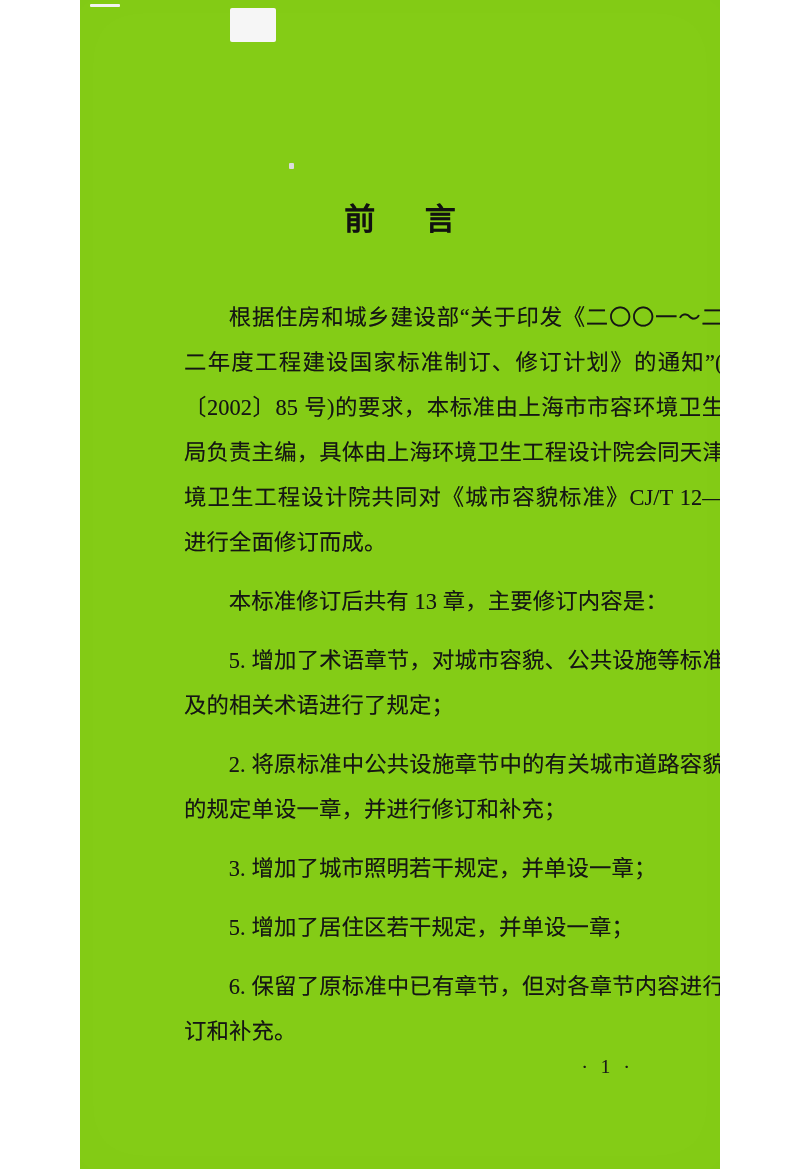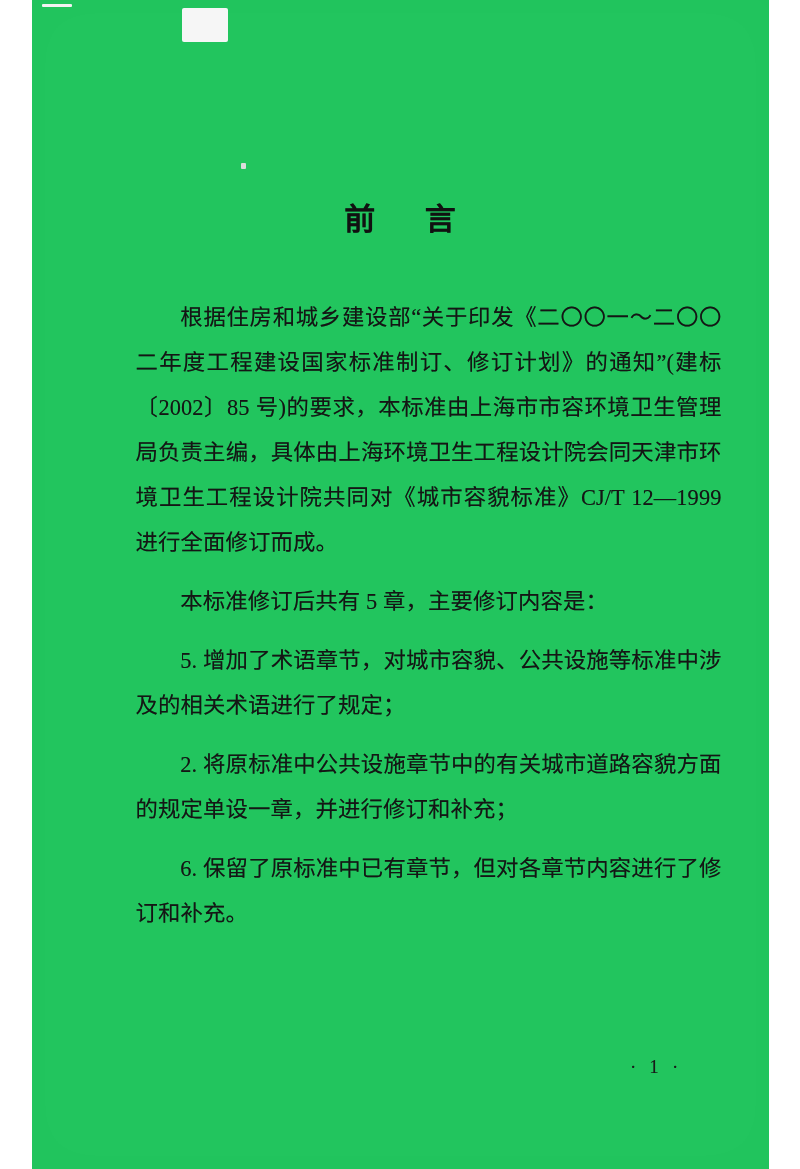--- a/index.html
+++ b/index.html
@@ -3,24 +3,24 @@
 <meta charset="utf-8">
 <title>前言</title>
 <style>
   html, body {
     margin: 0;
     padding: 0;
     background: #ffffff;
   }
   .page {
     position: relative;
-    width: 737px;
+    width: 640px;
     height: 1169px;
     margin: 0 auto;
-    background: #22c55e;
+    background: #84cc16;
     overflow: hidden;
     font-family: "Liberation Serif", "DejaVu Serif", serif;
     color: #161616;
     
     box-shadow: inset 0 0 60px rgba(0,0,0,0.012);
   }
 
   
   .speck {
     position: absolute;
@@ -96,28 +96,30 @@
   <span class="speck s2"></span>
   <span class="speck s3"></span>
 
   <h1 class="doc-title">前　言</h1>
 
   <div class="body-block">
 
     <p class="para indent">根据住房和城乡建设部“关于印发《二〇〇一～二〇〇二年度工程建设国家标准制订、修订计划》的通知”(建标〔2002〕85 号)的要求，本标准由上海市市容环境卫生管理局负责主编，具体由上海环境卫生工程设计院会同天津市环境卫生工程设计院共同对《城市容貌标准》CJ/T 12—1999 进行全面修订而成。</p>
 
 
-    <p class="para indent">本标准修订后共有 5 章，主要修订内容是：</p>
+    <p class="para indent">本标准修订后共有 13 章，主要修订内容是：</p>
 
     <p class="para hanging">5. 增加了术语章节，对城市容貌、公共设施等标准中涉及的相关术语进行了规定；</p>
 
     <p class="para hanging">2. 将原标准中公共设施章节中的有关城市道路容貌方面的规定单设一章，并进行修订和补充；</p>
 
+    <p class="para hanging">3. 增加了城市照明若干规定，并单设一章；</p>
 
 
+    <p class="para hanging">5. 增加了居住区若干规定，并单设一章；</p>
 
     <p class="para hanging">6. 保留了原标准中已有章节，但对各章节内容进行了修订和补充。</p>
 
   </div>
 
   <div class="page-number">· 1 ·</div>
 
 </div>
 
 </body></html>

